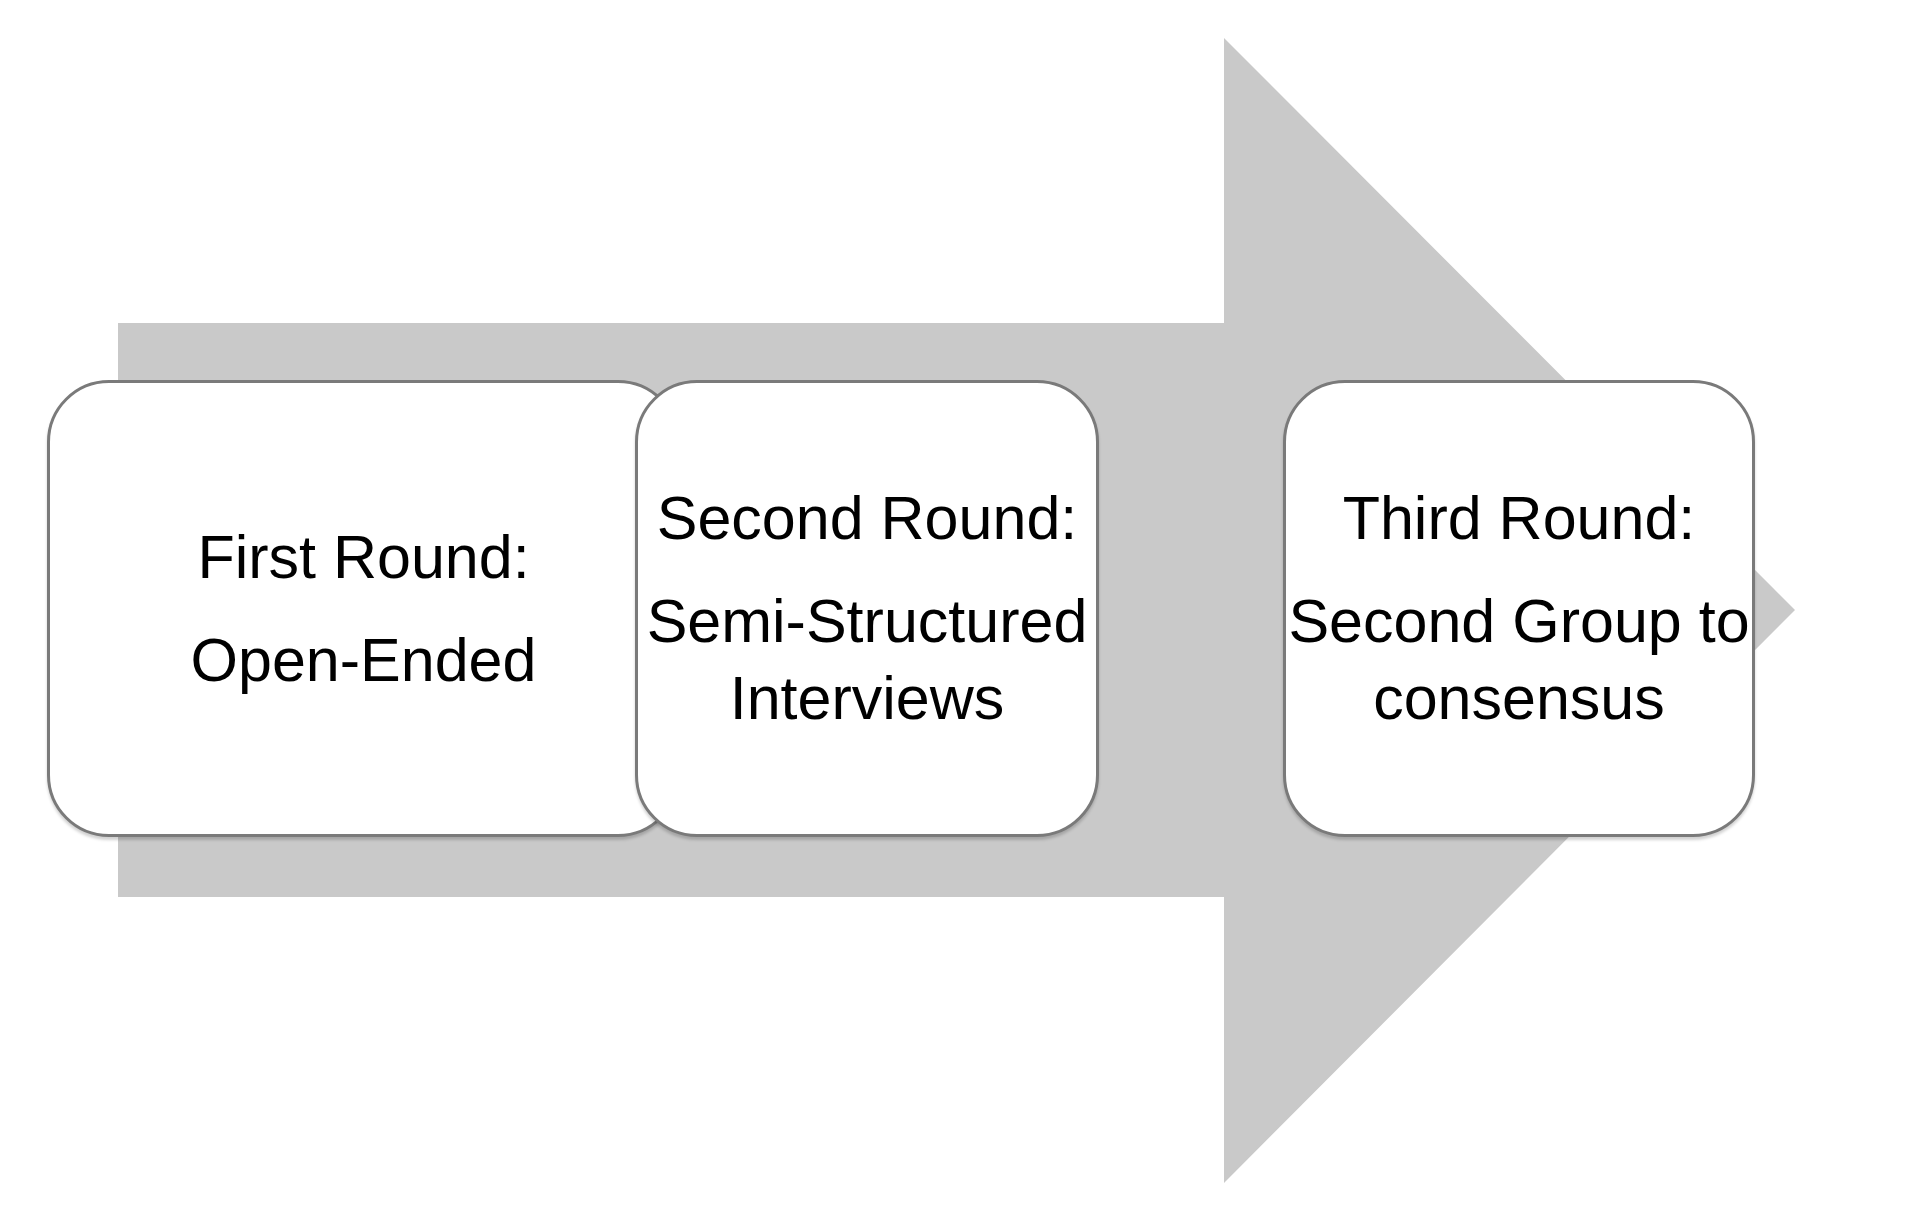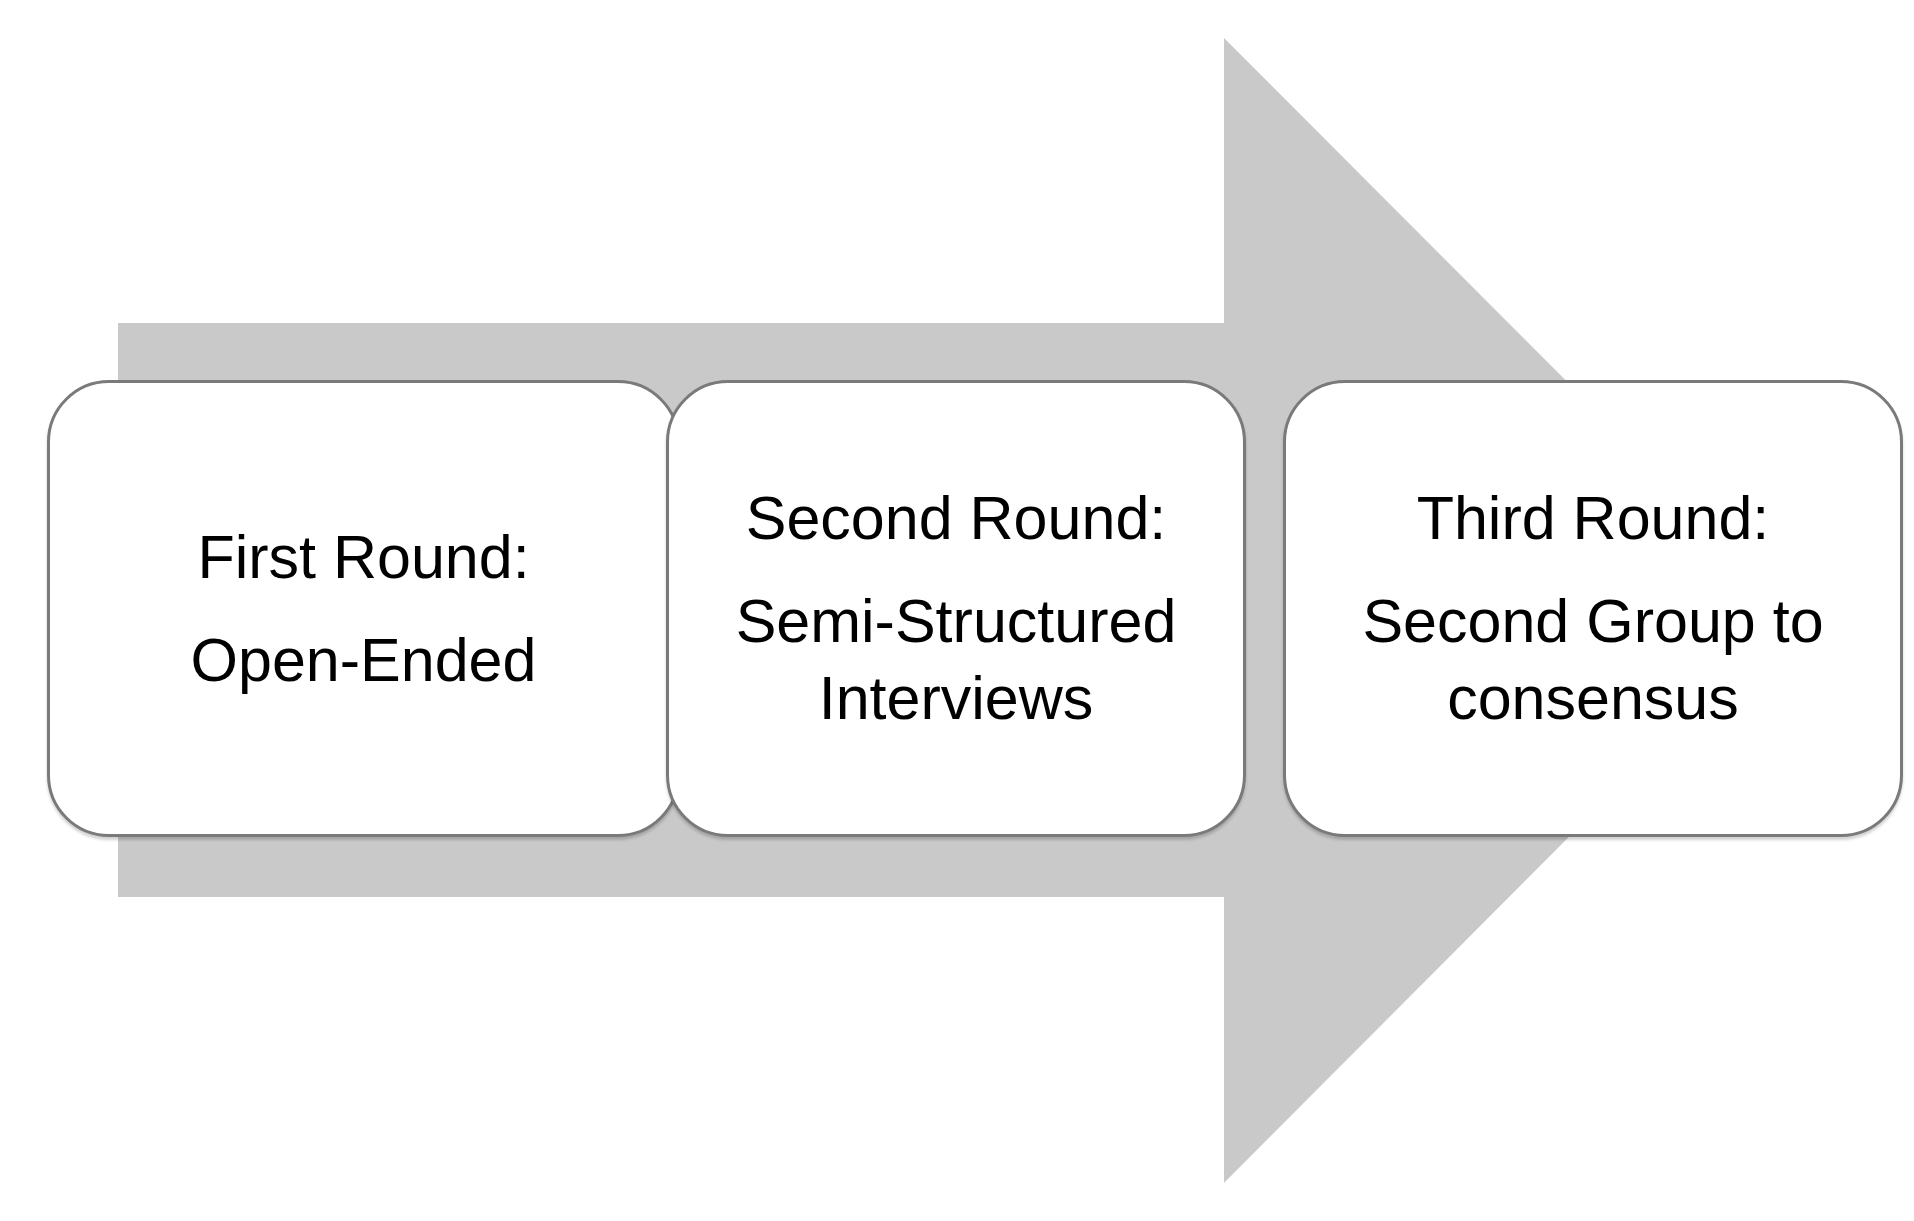--- a/index.html
+++ b/index.html
@@ -43,22 +43,22 @@
     font-size: 61px;
     line-height: 77px;
     white-space: nowrap;
   }
   .stage-box .stage-body {
     margin-top: 26px;
     font-size: 61px;
     line-height: 77px;
   }
   .box-1 { left: 47px;   width: 633px; }
-  .box-2 { left: 666px;  width: 580px; }
-  .box-3 { left: 1283px; width: 620px; }
+  .box-2 { left: 635px;  width: 464px; }
+  .box-3 { left: 1283px; width: 472px; }
 </style>
 </head>
 <body>
 
 <div class="canvas">
 
   <svg class="arrow-svg" viewBox="0 0 1914 1221" xmlns="http://www.w3.org/2000/svg">
     <polygon points="118,323 1224,323 1224,38 1795,610 1224,1183 1224,897 118,897" fill="#c9c9c9"></polygon>
   </svg>
 

